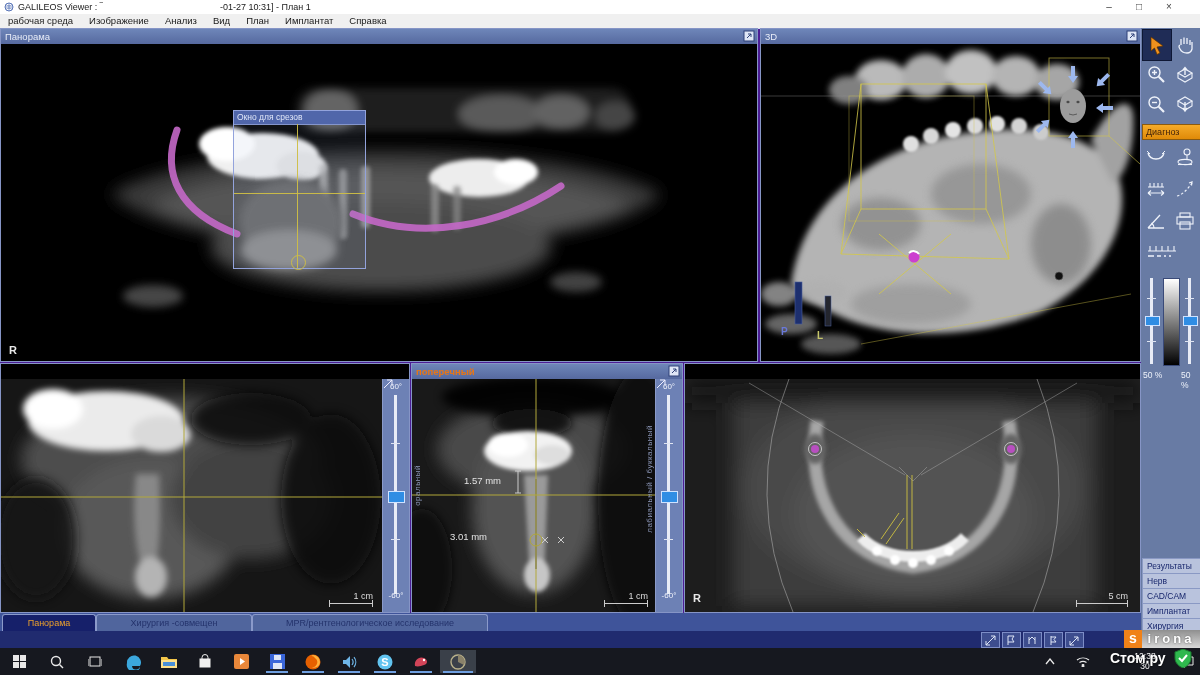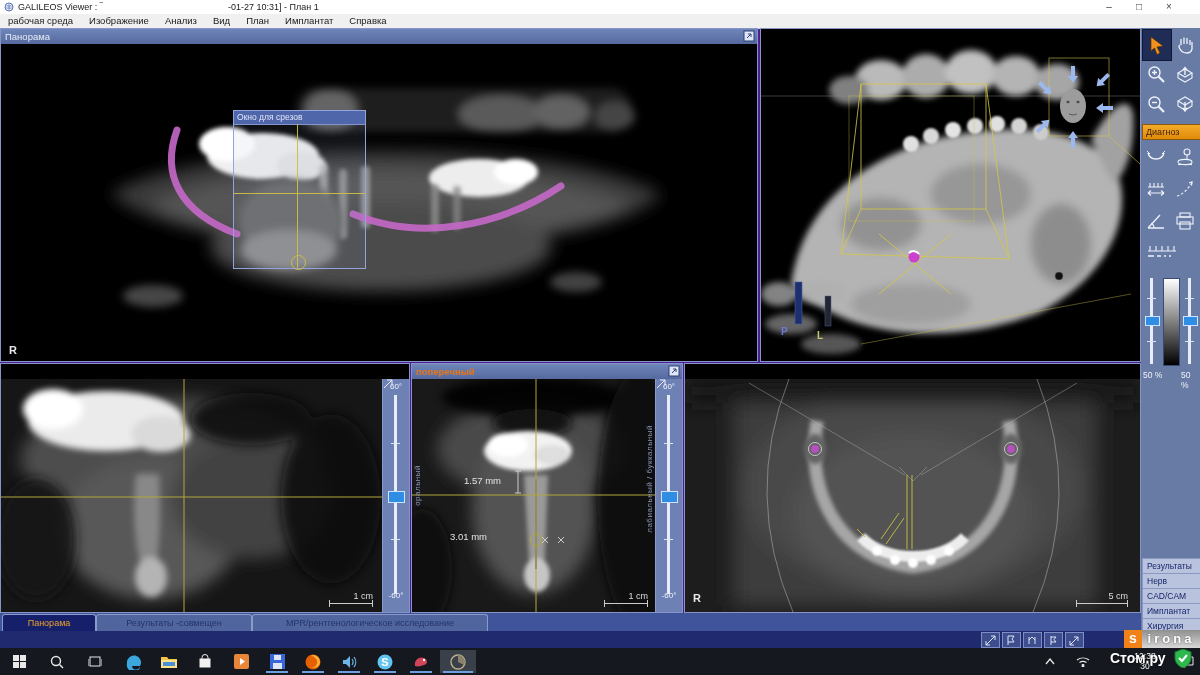--- a/index.html
+++ b/index.html
@@ -4,21 +4,21 @@
 <style>
   html,body{margin:0;padding:0;background:#000;}
   #app{position:relative;width:1200px;height:675px;overflow:hidden;
        font-family:"Liberation Sans",sans-serif;background:#4c1d95;}
   .abs{position:absolute;}
   
   .titlebar{left:0;top:0;width:1200px;height:14px;background:#ffffff;color:#1a1a1a;
             font-size:9px;line-height:14px;}
   .titlebar .appicon{position:absolute;left:4px;top:2px;}
   .t-left{position:absolute;left:18px;top:0;}
-  .t-mid{position:absolute;left:228px;top:0;text-align:center;}
+  .t-mid{position:absolute;left:220px;top:0;text-align:center;}
   .winbtn{position:absolute;top:0;width:26px;height:14px;text-align:center;color:#444;
           font-size:10px;line-height:13px;}
   .menubar{left:0;top:14px;width:1200px;height:14px;background:#f0f0f0;color:#1a1a1a;
            font-size:9.5px;line-height:14px;border-bottom:1px solid #cdd8ee;}
   .menubar span{display:inline-block;padding:0 8px;text-align:center;}
   
   .panel{position:absolute;border:1px solid #8695c6;box-sizing:border-box;background:#000;}
   .ph{position:absolute;left:0;top:0;right:0;height:15px;
       background:linear-gradient(#6e86b9,#56699f);color:#e8edf8;font-size:9.5px;
       line-height:15px;padding-left:4px;border-bottom:1px solid #37497e;}
@@ -178,20 +178,29 @@
         <div class="swtitle">Окно для срезов</div>
         <div class="ch-v" style="left:63px;top:13px;bottom:0"></div>
         <div class="ch-h" style="top:82px;left:0;right:0"></div>
         <div class="ch-circ" style="left:57px;top:144px;width:13px;height:13px"></div>
       </div>
       <span class="abs rlab" style="left:8px;bottom:5px">R</span>
     </div>
   </div>
 
   <div class="panel" style="left:760px;top:28px;width:381px;height:334px">
+    <div class="ph">
+      <span>3D</span>
+      <span class="maxi">
+          <svg width="12" height="12">
+            <rect x="1" y="1" width="10" height="10" fill="#dfe6f6" stroke="#2e4078"></rect>
+            <path d="M4,8 L8,4 M8,4 h-3 M8,4 v3" stroke="#2e4078" fill="none"></path>
+          </svg>
+        </span>
+    </div>
     <div class="pc">
       <svg width="379" height="317" viewBox="0 0 379 317">
         <defs>
           <filter id="tb3" x="-50%" y="-50%" width="200%" height="200%">
               <feGaussianBlur stdDeviation="3"></feGaussianBlur>
             </filter>
           <filter id="tb5" x="-50%" y="-50%" width="200%" height="200%">
               <feGaussianBlur stdDeviation="5"></feGaussianBlur>
             </filter>
           <filter id="tb1" x="-50%" y="-50%" width="200%" height="200%">
@@ -555,21 +564,21 @@
     <div class="pct" style="left:40px">50 %</div>
     <div class="sbbtn" style="top:530px">Результаты</div>
     <div class="sbbtn" style="top:545px">Нерв</div>
     <div class="sbbtn" style="top:560px">CAD/CAM</div>
     <div class="sbbtn" style="top:575px">Имплантат</div>
     <div class="sbbtn" style="top:590px">Хирургия</div>
   </div>
 
   <div class="abs tabbar">
     <div class="tab active" style="left:2px;width:92px">Панорама</div>
-    <div class="tab" style="left:96px;width:154px">Результаты -совмещен</div>
+    <div class="tab" style="left:96px;width:154px">Хирургия -совмещен</div>
     <div class="tab" style="left:252px;width:234px">MPR/рентгенологическое исследование</div>
   </div>
 
   <div class="abs statusbar">
     <div class="stbtn" style="left:981px">
         <svg width="11" height="11" stroke="#dfe6f6" fill="none">
           <path d="M1,10 L10,1 M6,1 h4 v4 M1,6 v4 h4"></path>
         </svg>
       </div>
     <div class="stbtn" style="left:1002px">

